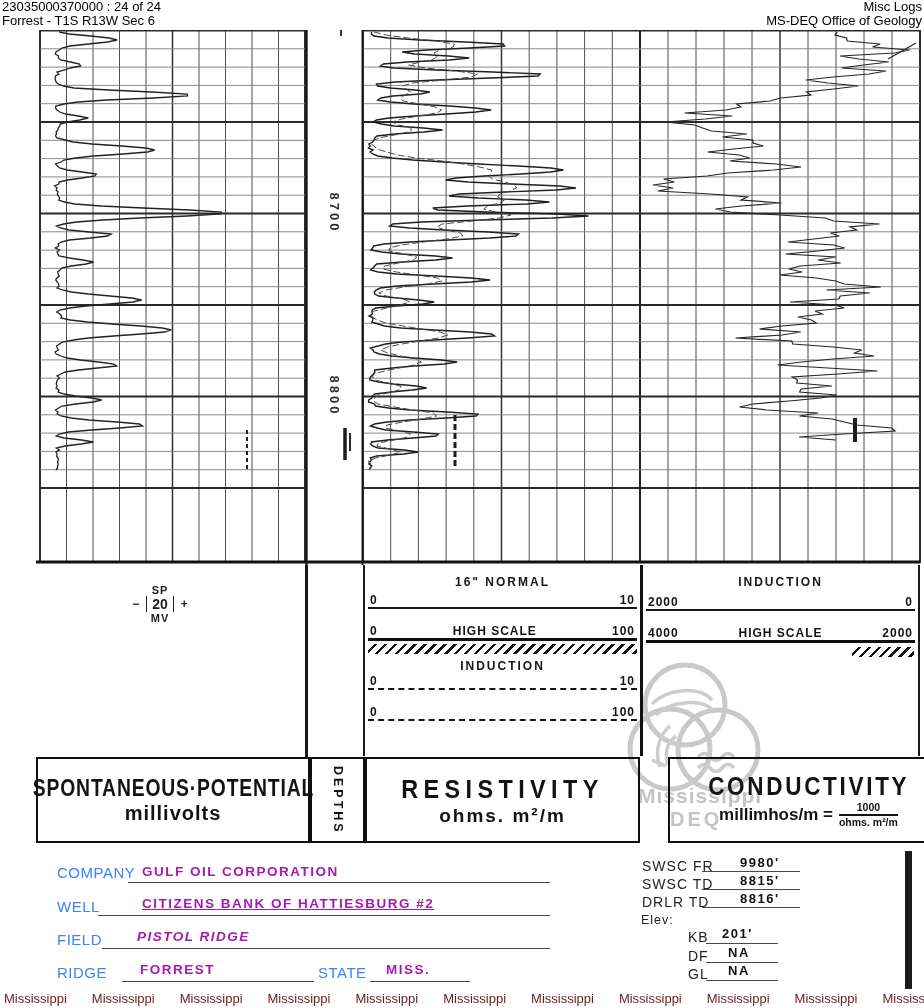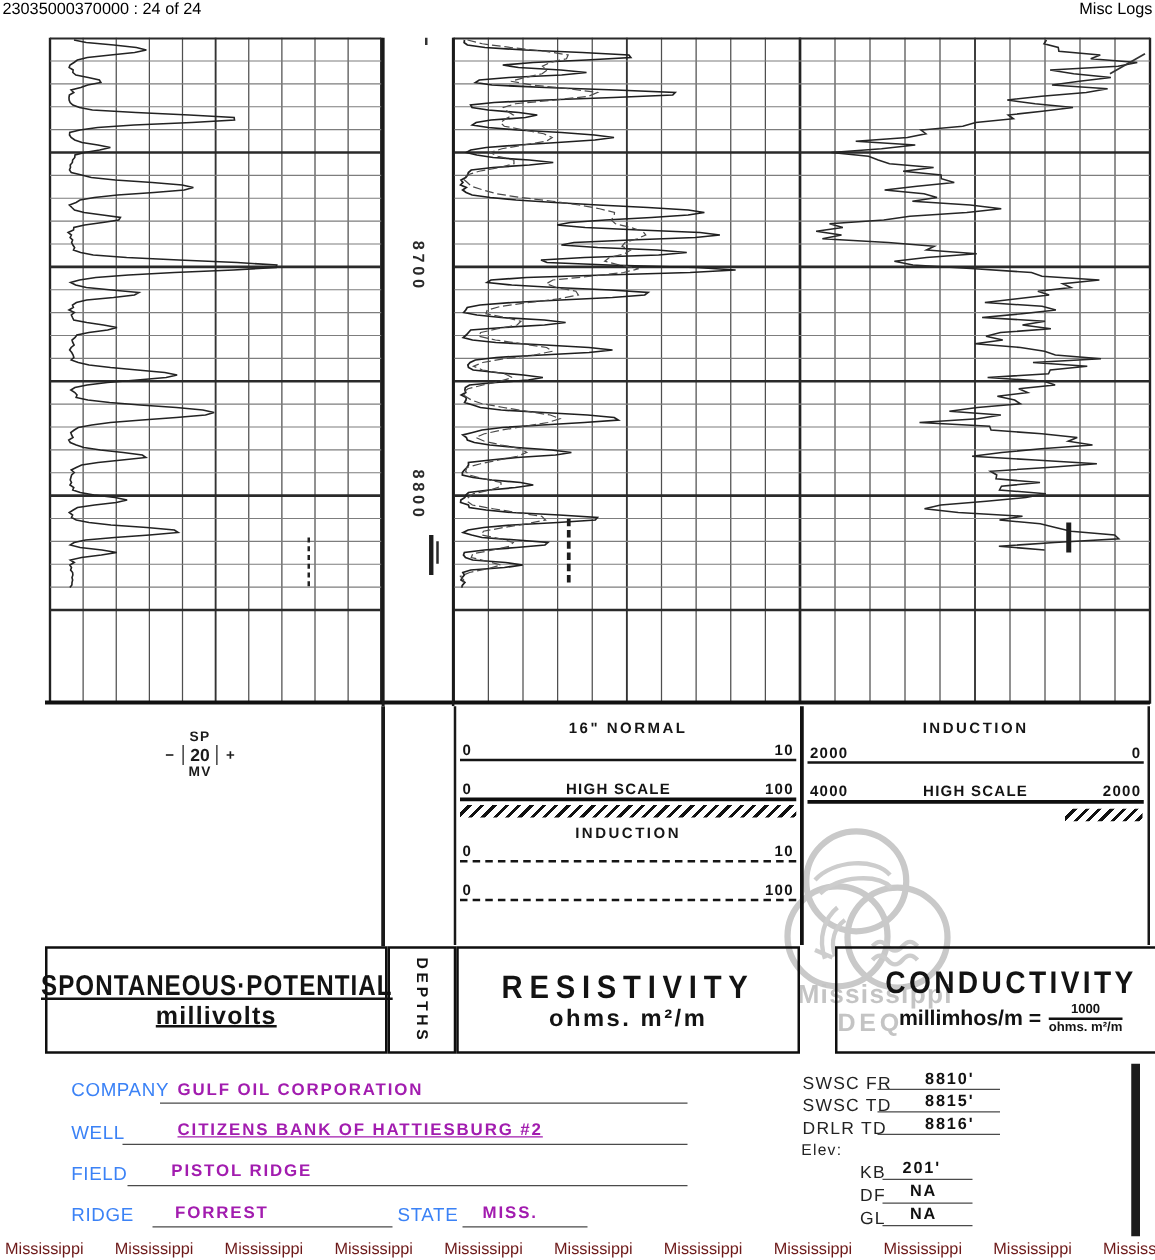--- a/index.html
+++ b/index.html
@@ -66,20 +66,24 @@
 </style>
 </head>
 <body>
 
 <div class="page">
 
   <div class="hdr">
     <div class="hdr-row">
       <span>23035000370000 : 24 of 24</span>
       <span>Misc Logs</span>
+    </div>
+    <div class="hdr-row">
+      <span>Forrest - T1S R13W Sec 6</span>
+      <span>MS-DEQ Office of Geology</span>
     </div>
   </div>
 
   <svg class="wm" style="left:612px; top:652px;" width="180" height="185" viewBox="0 0 180 185">
     <g fill="none" stroke="#c9c9c9" stroke-width="5">
       <circle cx="73" cy="53" r="40"></circle>
       <circle cx="58" cy="97" r="40"></circle>
       <circle cx="106" cy="98" r="40"></circle>
     </g>
     <g fill="none" stroke="#cdcdcd" stroke-width="3.5">
@@ -242,21 +246,21 @@
       <span>0</span>
     </div>
     <div class="scaleline heavy" style="top:54px; height:24px;">
       <span>4000</span>
       <span>HIGH SCALE</span>
       <span>2000</span>
     </div>
     <div class="hatch" style="right:4px; top:82px; width:62px;"></div>
   </div>
 
-  <div class="abs scan-el tbox" style="left:36px; width:274px;text-decoration:underline;">
+  <div class="abs scan-el tbox" style="left:36px; width:274px;">
     <div class="sp-title">SPONTANEOUS·POTENTIAL</div>
     <div class="sp-sub">millivolts</div>
   </div>
   <div class="abs scan-el tbox" style="left:310px; width:55px;">
     <span class="depths-v">DEPTHS</span>
   </div>
   <div class="abs scan-el tbox" style="left:365px; width:275px;">
     <div class="res-title">RESISTIVITY</div>
     <div class="res-sub">ohms. m²/m</div>
   </div>
@@ -273,32 +277,32 @@
 
   <div class="abs scan-el flabel" style="left:57px; top:864px;">COMPANY</div>
   <div class="abs scan-el fvalue" style="left:142px; top:864px;">GULF OIL CORPORATION</div>
   <div class="abs scan-el uline" style="left:128px; top:882px; width:422px;"></div>
 
   <div class="abs scan-el flabel" style="left:57px; top:898px;">WELL</div>
   <div class="abs scan-el fvalue" style="left:142px; top:896px;text-decoration:underline;">CITIZENS BANK OF HATTIESBURG #2</div>
   <div class="abs scan-el uline" style="left:98px; top:915px; width:452px;"></div>
 
   <div class="abs scan-el flabel" style="left:57px; top:931px;">FIELD</div>
-  <div class="abs scan-el fvalue" style="left:137px; top:929px;">PISTOL RIDGE</div>
+  <div class="abs scan-el fvalue" style="left:137px; top:929px;font-style:italic;">PISTOL RIDGE</div>
   <div class="abs scan-el uline" style="left:102px; top:948px; width:448px;"></div>
 
   <div class="abs scan-el flabel" style="left:57px; top:964px;">RIDGE</div>
   <div class="abs scan-el fvalue" style="left:140px; top:962px;">FORREST</div>
   <div class="abs scan-el uline" style="left:122px; top:981px; width:192px;"></div>
   <div class="abs scan-el flabel" style="left:318px; top:964px;">STATE</div>
   <div class="abs scan-el fvalue" style="left:386px; top:962px;">MISS.</div>
   <div class="abs scan-el uline" style="left:370px; top:981px; width:100px;"></div>
 
   <div class="abs scan-el rlabel" style="left:642px; top:858px;">SWSC FR</div>
-  <div class="abs scan-el rvalue" style="left:740px; top:855px;">8810'</div>
+  <div class="abs scan-el rvalue" style="left:740px; top:855px;">9980'</div>
   <div class="abs scan-el uline" style="left:702px; top:871px; width:98px;"></div>
 
   <div class="abs scan-el rlabel" style="left:642px; top:876px;">SWSC TD</div>
   <div class="abs scan-el rvalue" style="left:740px; top:873px;">8815'</div>
   <div class="abs scan-el uline" style="left:702px; top:889px; width:98px;"></div>
 
   <div class="abs scan-el rlabel" style="left:642px; top:894px;">DRLR TD</div>
   <div class="abs scan-el rvalue" style="left:740px; top:891px;">8816'</div>
   <div class="abs scan-el uline" style="left:702px; top:907px; width:98px;"></div>
 

